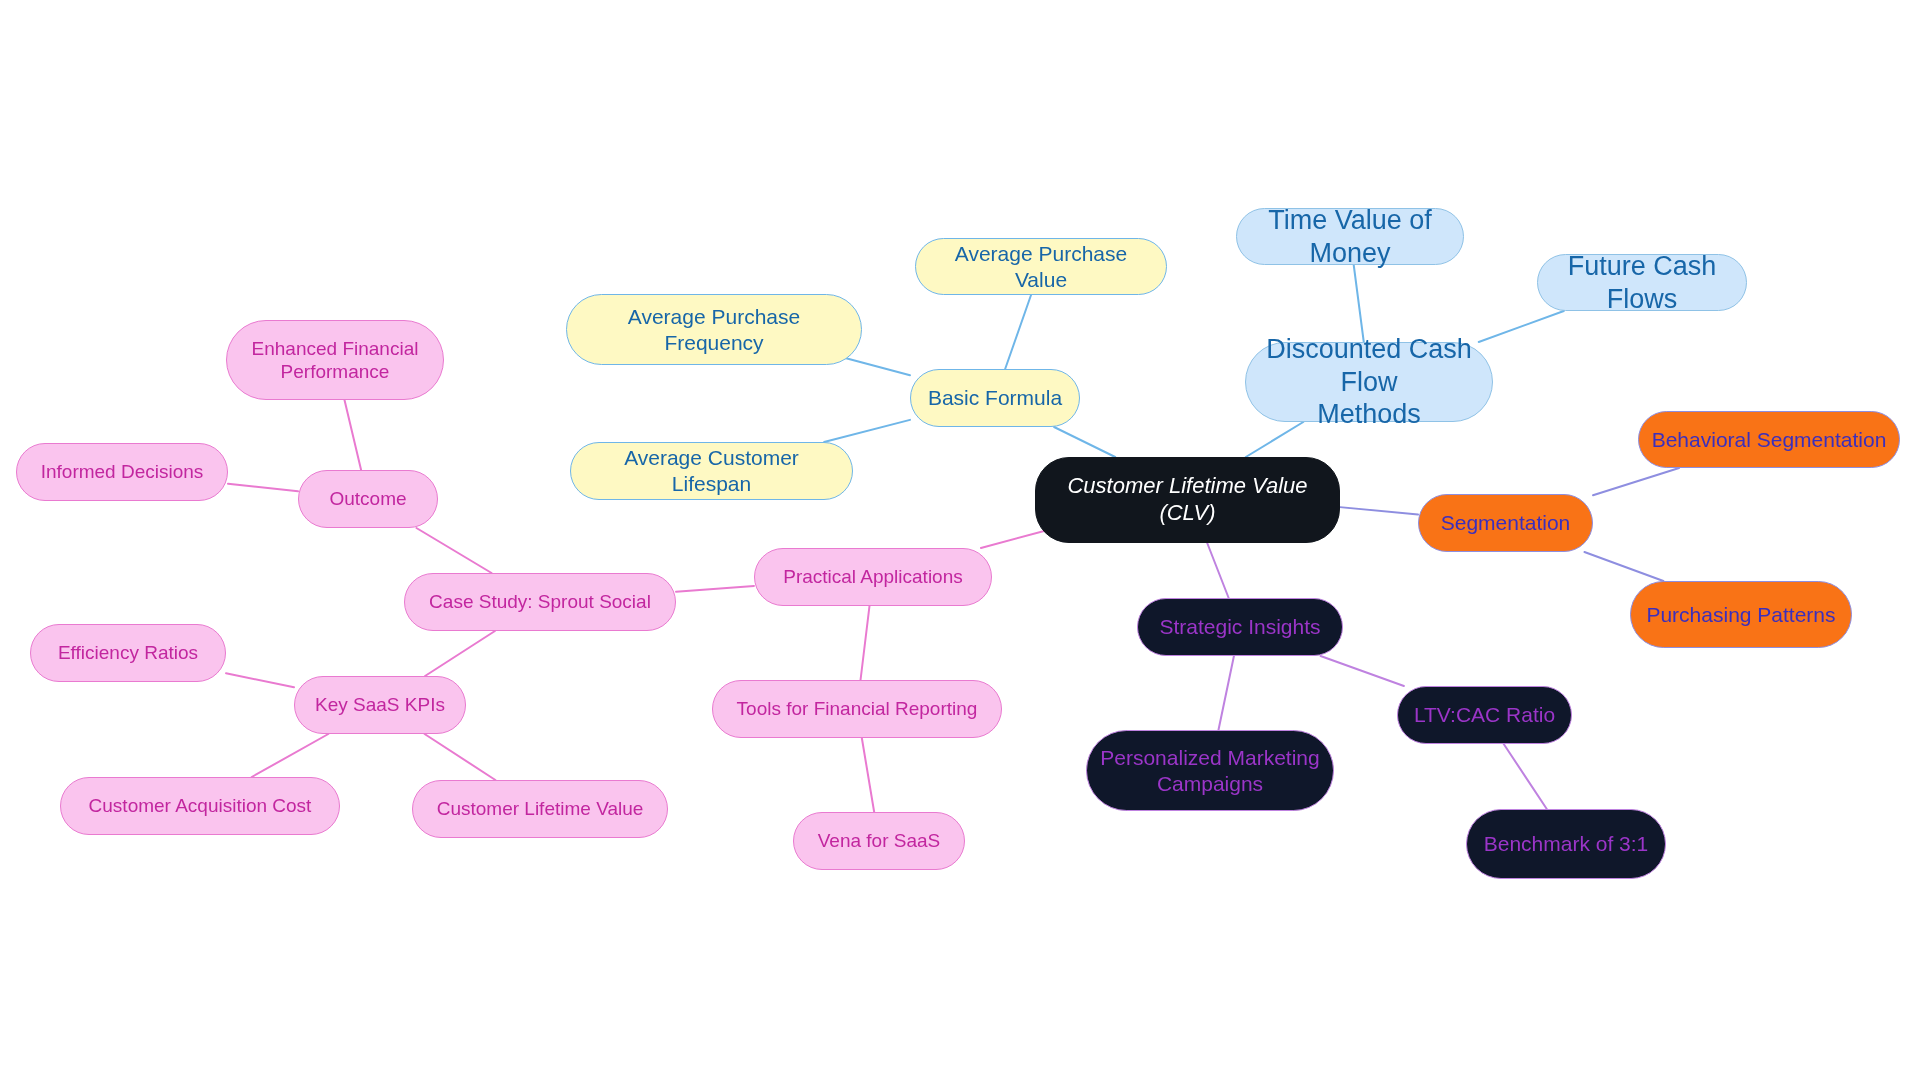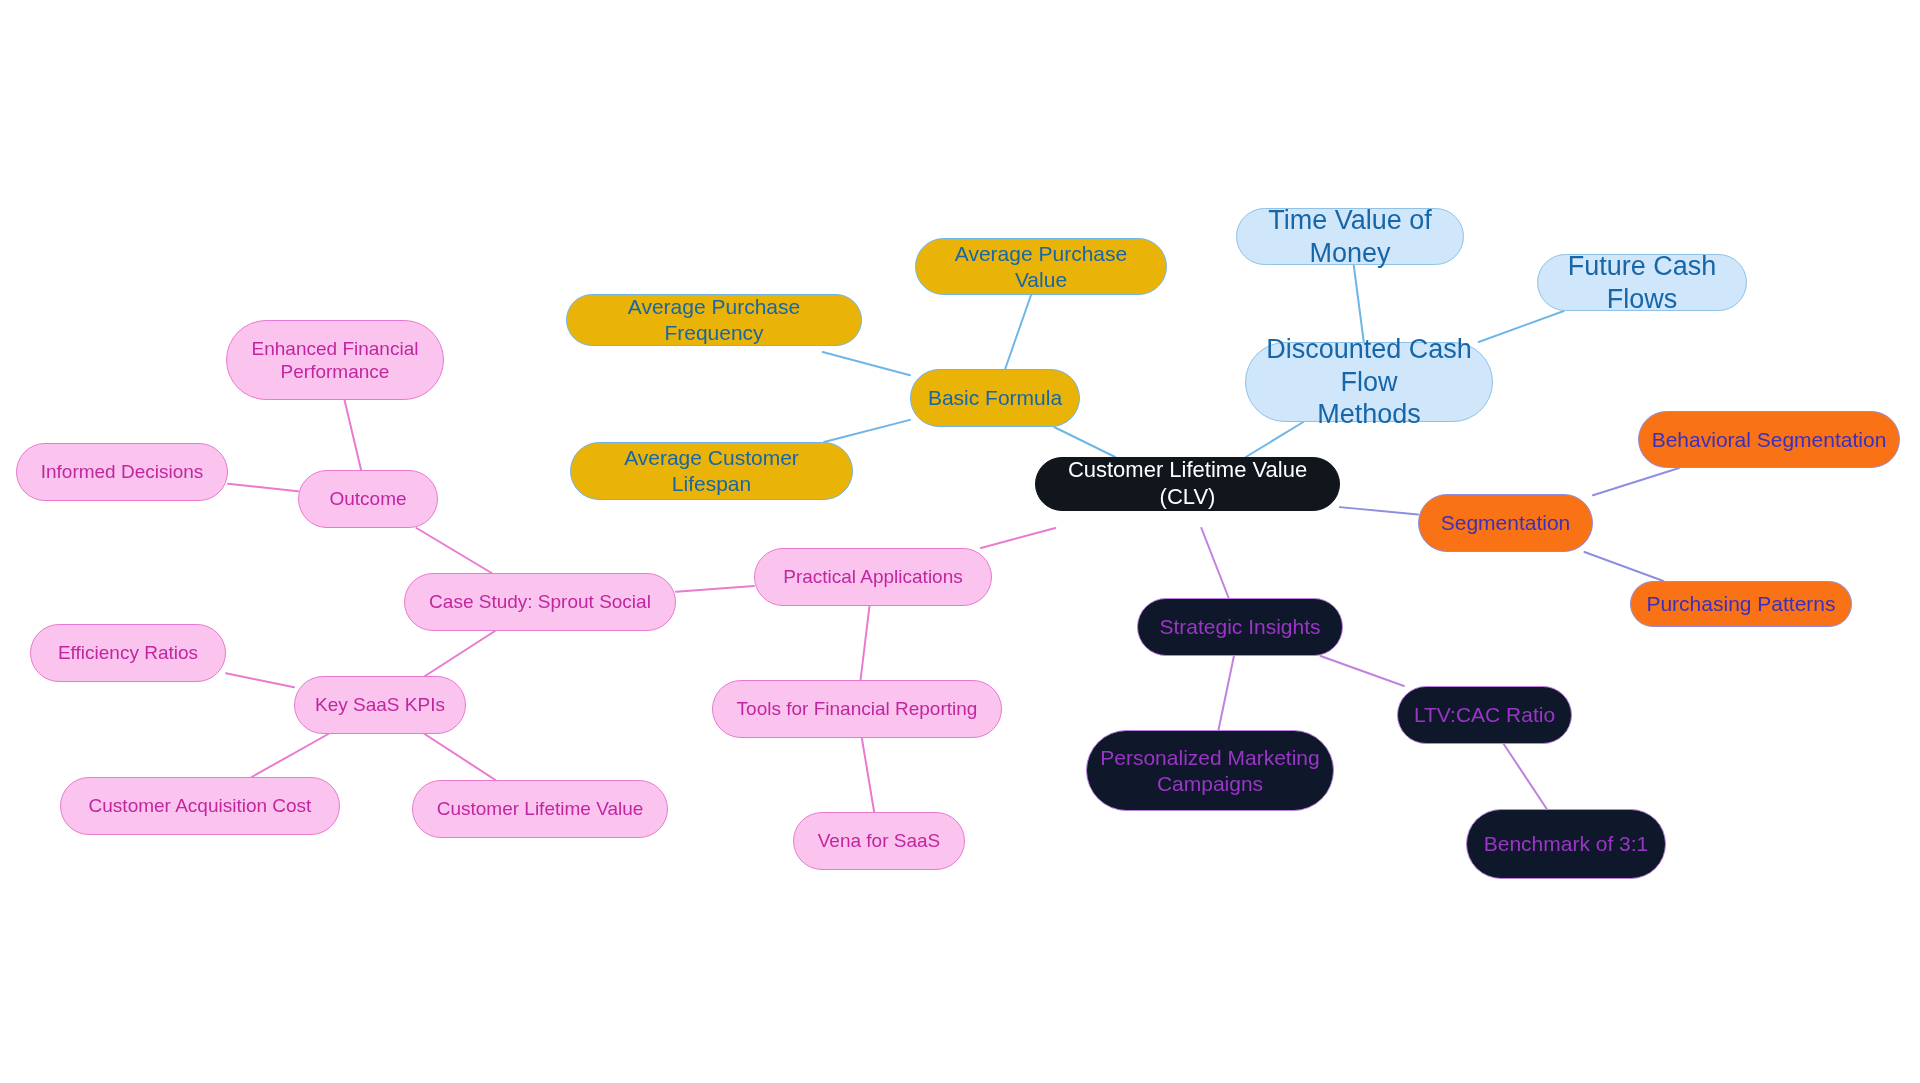--- a/index.html
+++ b/index.html
@@ -40,21 +40,21 @@
     white-space: pre-line;
   }
   .node-root {
     background: #11161d;
     border-color: #11161d;
     color: #ffffff;
     font-size: 22px;
     border-radius: 34px;
   }
   .node-blue {
-    background: #eab308;
+    background: #fef9c3;
     border-color: #6fb6e8;
     color: #1766a8;
     font-size: 21px;
   }
   .node-blue-light {
     background: #cfe6fb;
     border-color: #8fc2e6;
     color: #1766a8;
     font-size: 27px;
   }
@@ -102,32 +102,32 @@
       <path d="M 754 585.933933933934 L 676 591.7897897897898" stroke="#e97ad0" stroke-width="2" fill="none" stroke-linecap="round"></path>
       <path d="M 491.5728155339806 573 L 416.4271844660194 528" stroke="#e97ad0" stroke-width="2" fill="none" stroke-linecap="round"></path>
       <path d="M 361.1151079136691 470 L 344.49640287769785 400" stroke="#e97ad0" stroke-width="2" fill="none" stroke-linecap="round"></path>
       <path d="M 298 491.3170731707317 L 228 483.6341463414634" stroke="#e97ad0" stroke-width="2" fill="none" stroke-linecap="round"></path>
       <path d="M 494.95145631067965 631 L 425.04854368932035 676" stroke="#e97ad0" stroke-width="2" fill="none" stroke-linecap="round"></path>
       <path d="M 294 687.2539682539682 L 226 673.2222222222222" stroke="#e97ad0" stroke-width="2" fill="none" stroke-linecap="round"></path>
       <path d="M 328.31683168316835 734 L 251.68316831683168 777" stroke="#e97ad0" stroke-width="2" fill="none" stroke-linecap="round"></path>
       <path d="M 424.61538461538464 734 L 495.38461538461536 780" stroke="#e97ad0" stroke-width="2" fill="none" stroke-linecap="round"></path>
     </svg>
   <div id="node-layer">
-      <div class="node node-root" style="left: 1035px; top: 457px; width: 305px; height: 54px;">Customer Lifetime Value (CLV)</div>
+      <div class="node node-root" style="left: 1035px; top: 457px; width: 305px; height: 86px; font-style: italic;">Customer Lifetime Value (CLV)</div>
       <div class="node node-blue" style="left: 910px; top: 369px; width: 170px; height: 58px;">Basic Formula</div>
       <div class="node node-blue" style="left: 915px; top: 238px; width: 252px; height: 57px;">Average Purchase Value</div>
-      <div class="node node-blue" style="left: 566px; top: 294px; width: 296px; height: 52px;">Average Purchase Frequency</div>
+      <div class="node node-blue" style="left: 566px; top: 294px; width: 296px; height: 71px;">Average Purchase Frequency</div>
       <div class="node node-blue" style="left: 570px; top: 442px; width: 283px; height: 58px;">Average Customer Lifespan</div>
       <div class="node node-blue-light" style="left: 1245px; top: 342px; width: 248px; height: 80px;">Discounted Cash Flow
 Methods</div>
       <div class="node node-blue-light" style="left: 1236px; top: 208px; width: 228px; height: 57px;">Time Value of Money</div>
       <div class="node node-blue-light" style="left: 1537px; top: 254px; width: 210px; height: 57px;">Future Cash Flows</div>
       <div class="node node-purple" style="left: 1418px; top: 494px; width: 175px; height: 58px;">Segmentation</div>
       <div class="node node-purple" style="left: 1638px; top: 411px; width: 262px; height: 57px;">Behavioral Segmentation</div>
-      <div class="node node-purple" style="left: 1630px; top: 581px; width: 222px; height: 46px;">Purchasing Patterns</div>
+      <div class="node node-purple" style="left: 1630px; top: 581px; width: 222px; height: 67px;">Purchasing Patterns</div>
       <div class="node node-violet" style="left: 1137px; top: 598px; width: 206px; height: 58px;">Strategic Insights</div>
       <div class="node node-violet" style="left: 1086px; top: 730px; width: 248px; height: 81px;">Personalized Marketing
 Campaigns</div>
       <div class="node node-violet" style="left: 1397px; top: 686px; width: 175px; height: 58px;">LTV:CAC Ratio</div>
       <div class="node node-violet" style="left: 1466px; top: 809px; width: 200px; height: 70px;">Benchmark of 3:1</div>
       <div class="node node-pink" style="left: 754px; top: 548px; width: 238px; height: 58px;">Practical Applications</div>
       <div class="node node-pink" style="left: 712px; top: 680px; width: 290px; height: 58px;">Tools for Financial Reporting</div>
       <div class="node node-pink" style="left: 793px; top: 812px; width: 172px; height: 58px;">Vena for SaaS</div>
       <div class="node node-pink" style="left: 404px; top: 573px; width: 272px; height: 58px;">Case Study: Sprout Social</div>
       <div class="node node-pink" style="left: 298px; top: 470px; width: 140px; height: 58px;">Outcome</div>

